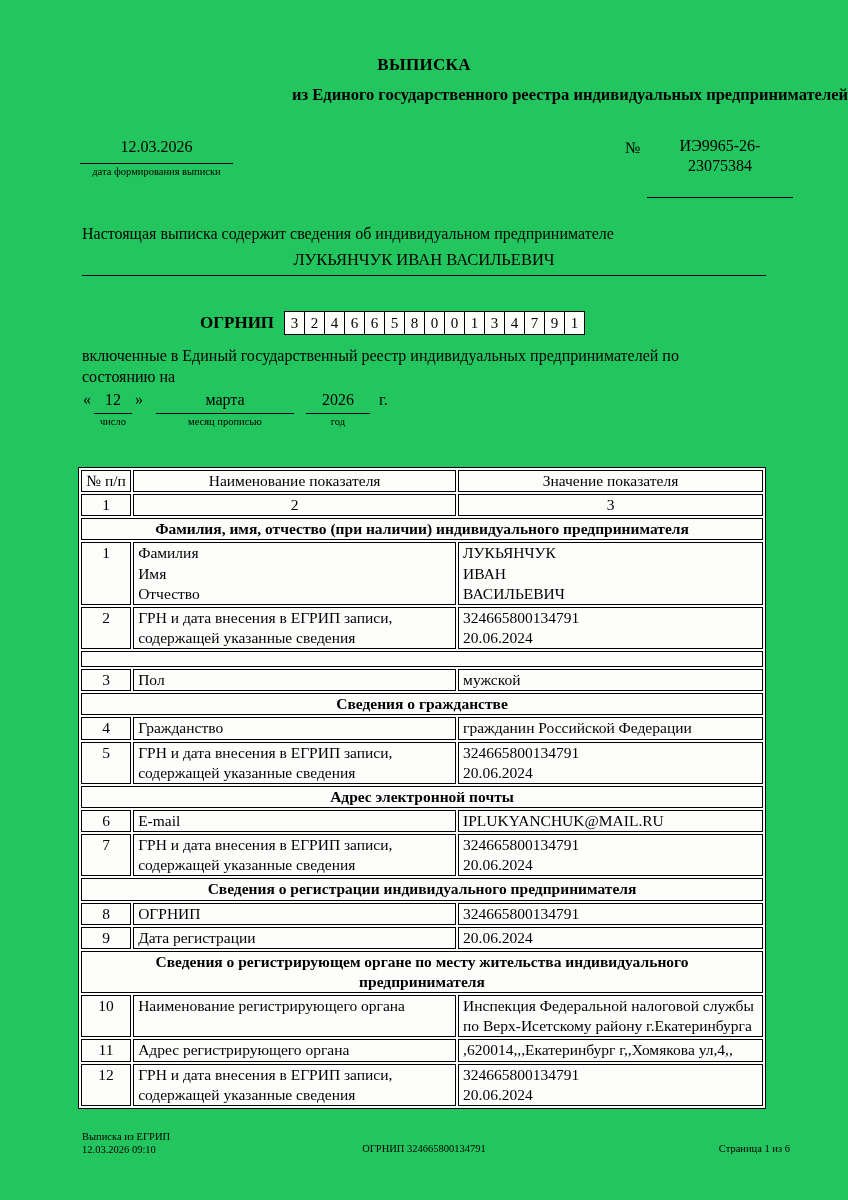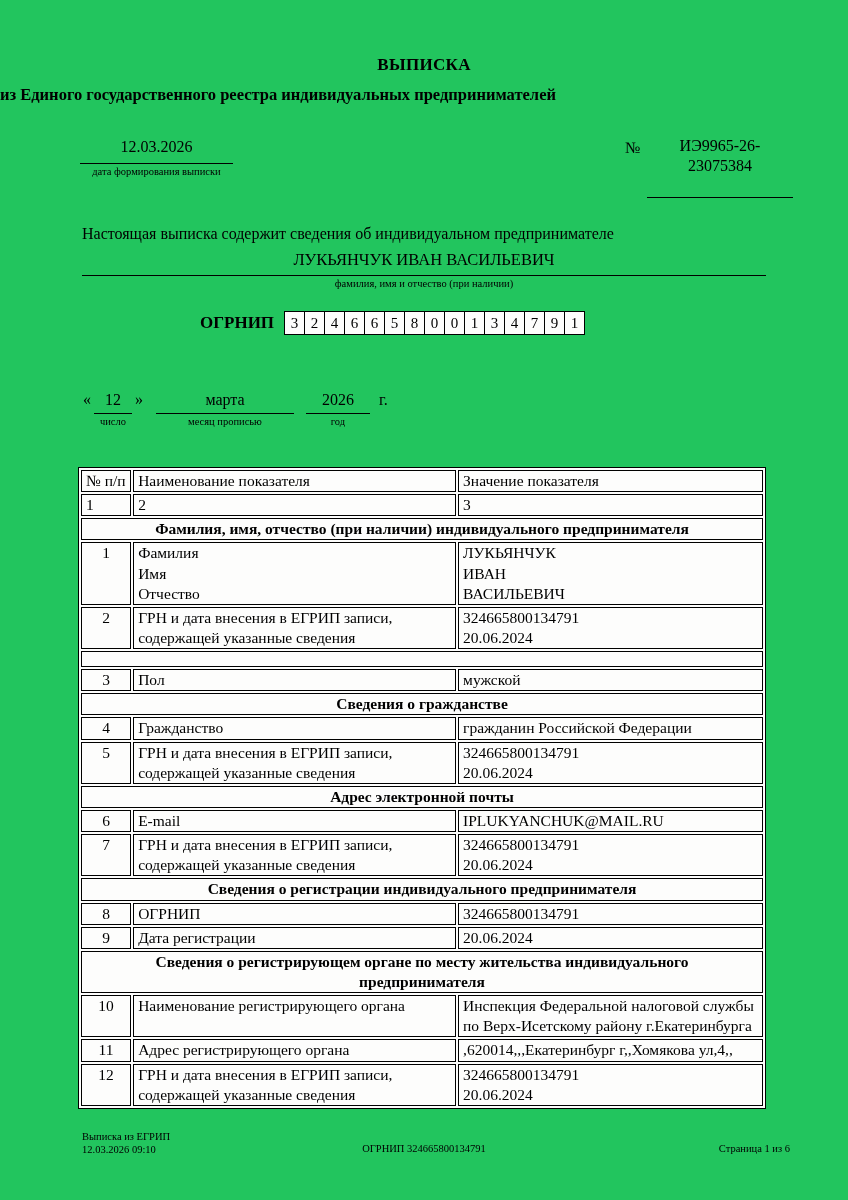--- a/index.html
+++ b/index.html
@@ -5,21 +5,21 @@
   html,body{margin:0;padding:0;background:#e8e8e8;}
   .page{
     position:relative;width:848px;height:1200px;margin:0 auto;
     background:#22c55e;color:#000;
     font-family:"Liberation Serif","DejaVu Serif",serif;
     overflow:hidden;
   }
   
   .doc-title{position:absolute;top:55px;left:0;width:100%;text-align:center;
     font-weight:bold;font-size:17px;letter-spacing:.3px;}
-  .doc-subtitle{position:absolute;top:85px;left:0;width:100%;text-align:left;
+  .doc-subtitle{position:absolute;top:85px;left:0;width:100%;text-align:right;
     font-weight:bold;font-size:16.5px;}
   .form-date{position:absolute;left:80px;top:138px;width:153px;}
   .form-date .fv{text-align:center;font-size:16px;padding-bottom:7px;border-bottom:1px solid #000;}
   .fcaption{font-size:10.5px;text-align:center;padding-top:2px;}
   .num-sign{position:absolute;left:625px;top:139px;font-size:16px;}
   .doc-number{position:absolute;left:647px;top:136px;width:146px;text-align:center;
     font-size:16px;line-height:20px;padding-bottom:21px;border-bottom:1px solid #000;}
   .intro{position:absolute;left:82px;top:225px;font-size:16px;}
   .name-block{position:absolute;left:82px;top:250px;width:684px;}
   .name-block .fv{text-align:center;font-size:16.5px;padding-bottom:5px;border-bottom:1px solid #000;}
@@ -41,21 +41,21 @@
   .fld-month{width:138px;margin-left:10px;margin-right:12px;}
   .fld-year{width:64px;}
   .year-suffix{margin-left:9px;}
   
   .tbl-wrap{position:absolute;left:78px;top:467px;}
   table.doc-table{border-collapse:separate;border-spacing:2px;border:1px solid #000;
     width:688px;table-layout:fixed;background:#fdfdfc;}
   table.doc-table td{border:1px solid #000;padding:0 4px;font-size:15.5px;
     line-height:1.3;vertical-align:top;white-space:pre-line;overflow:hidden;}
   td.c-num{text-align:center;}
-  td.c-head{}
+  td.c-head{text-align:center;}
   td.c-section{text-align:center;font-weight:bold;}
   td.c-empty{height:14px;}
   
   .footer-left{position:absolute;left:82px;top:1131px;font-size:10.5px;line-height:12.5px;}
   .footer-center{position:absolute;left:0;top:1143px;width:848px;text-align:center;font-size:10.5px;}
   .footer-right{position:absolute;right:58px;top:1143px;font-size:10.5px;}
 </style>
 </head>
 <body>
 
@@ -72,21 +72,20 @@
   <div class="num-sign">№</div>
   <div class="doc-number">
     <div>ИЭ9965-26-</div>
     <div>23075384</div>
   </div>
 
   <div class="intro">Настоящая выписка содержит сведения об индивидуальном предпринимателе</div>
 
   <div class="name-block">
     <div class="fv">ЛУКЬЯНЧУК ИВАН ВАСИЛЬЕВИЧ</div>
-    <div class="fcaption">фамилия, имя и отчество (при наличии)</div>
   </div>
 
   <div class="ogrnip-row">
     <span class="ogrnip-label">ОГРНИП</span>
     <span class="digit-boxes" id="ogrnip-boxes">
         <span class="digit-box">3</span>
         <span class="digit-box">2</span>
         <span class="digit-box">4</span>
         <span class="digit-box">6</span>
         <span class="digit-box">6</span>
@@ -96,20 +95,22 @@
         <span class="digit-box">0</span>
         <span class="digit-box">1</span>
         <span class="digit-box">3</span>
         <span class="digit-box">4</span>
         <span class="digit-box">7</span>
         <span class="digit-box">9</span>
         <span class="digit-box">1</span>
       </span>
   </div>
 
+  <div class="included">включенные в Единый государственный реестр индивидуальных предпринимателей по
+состоянию на</div>
 
   <div class="date-line">
     <span class="q">«</span>
     <span class="fld fld-day">
       <span class="fv">12</span>
       <span class="fcaption">число</span>
     </span>
     <span class="q">»</span>
     <span class="fld fld-month">
       <span class="fv">марта</span>

